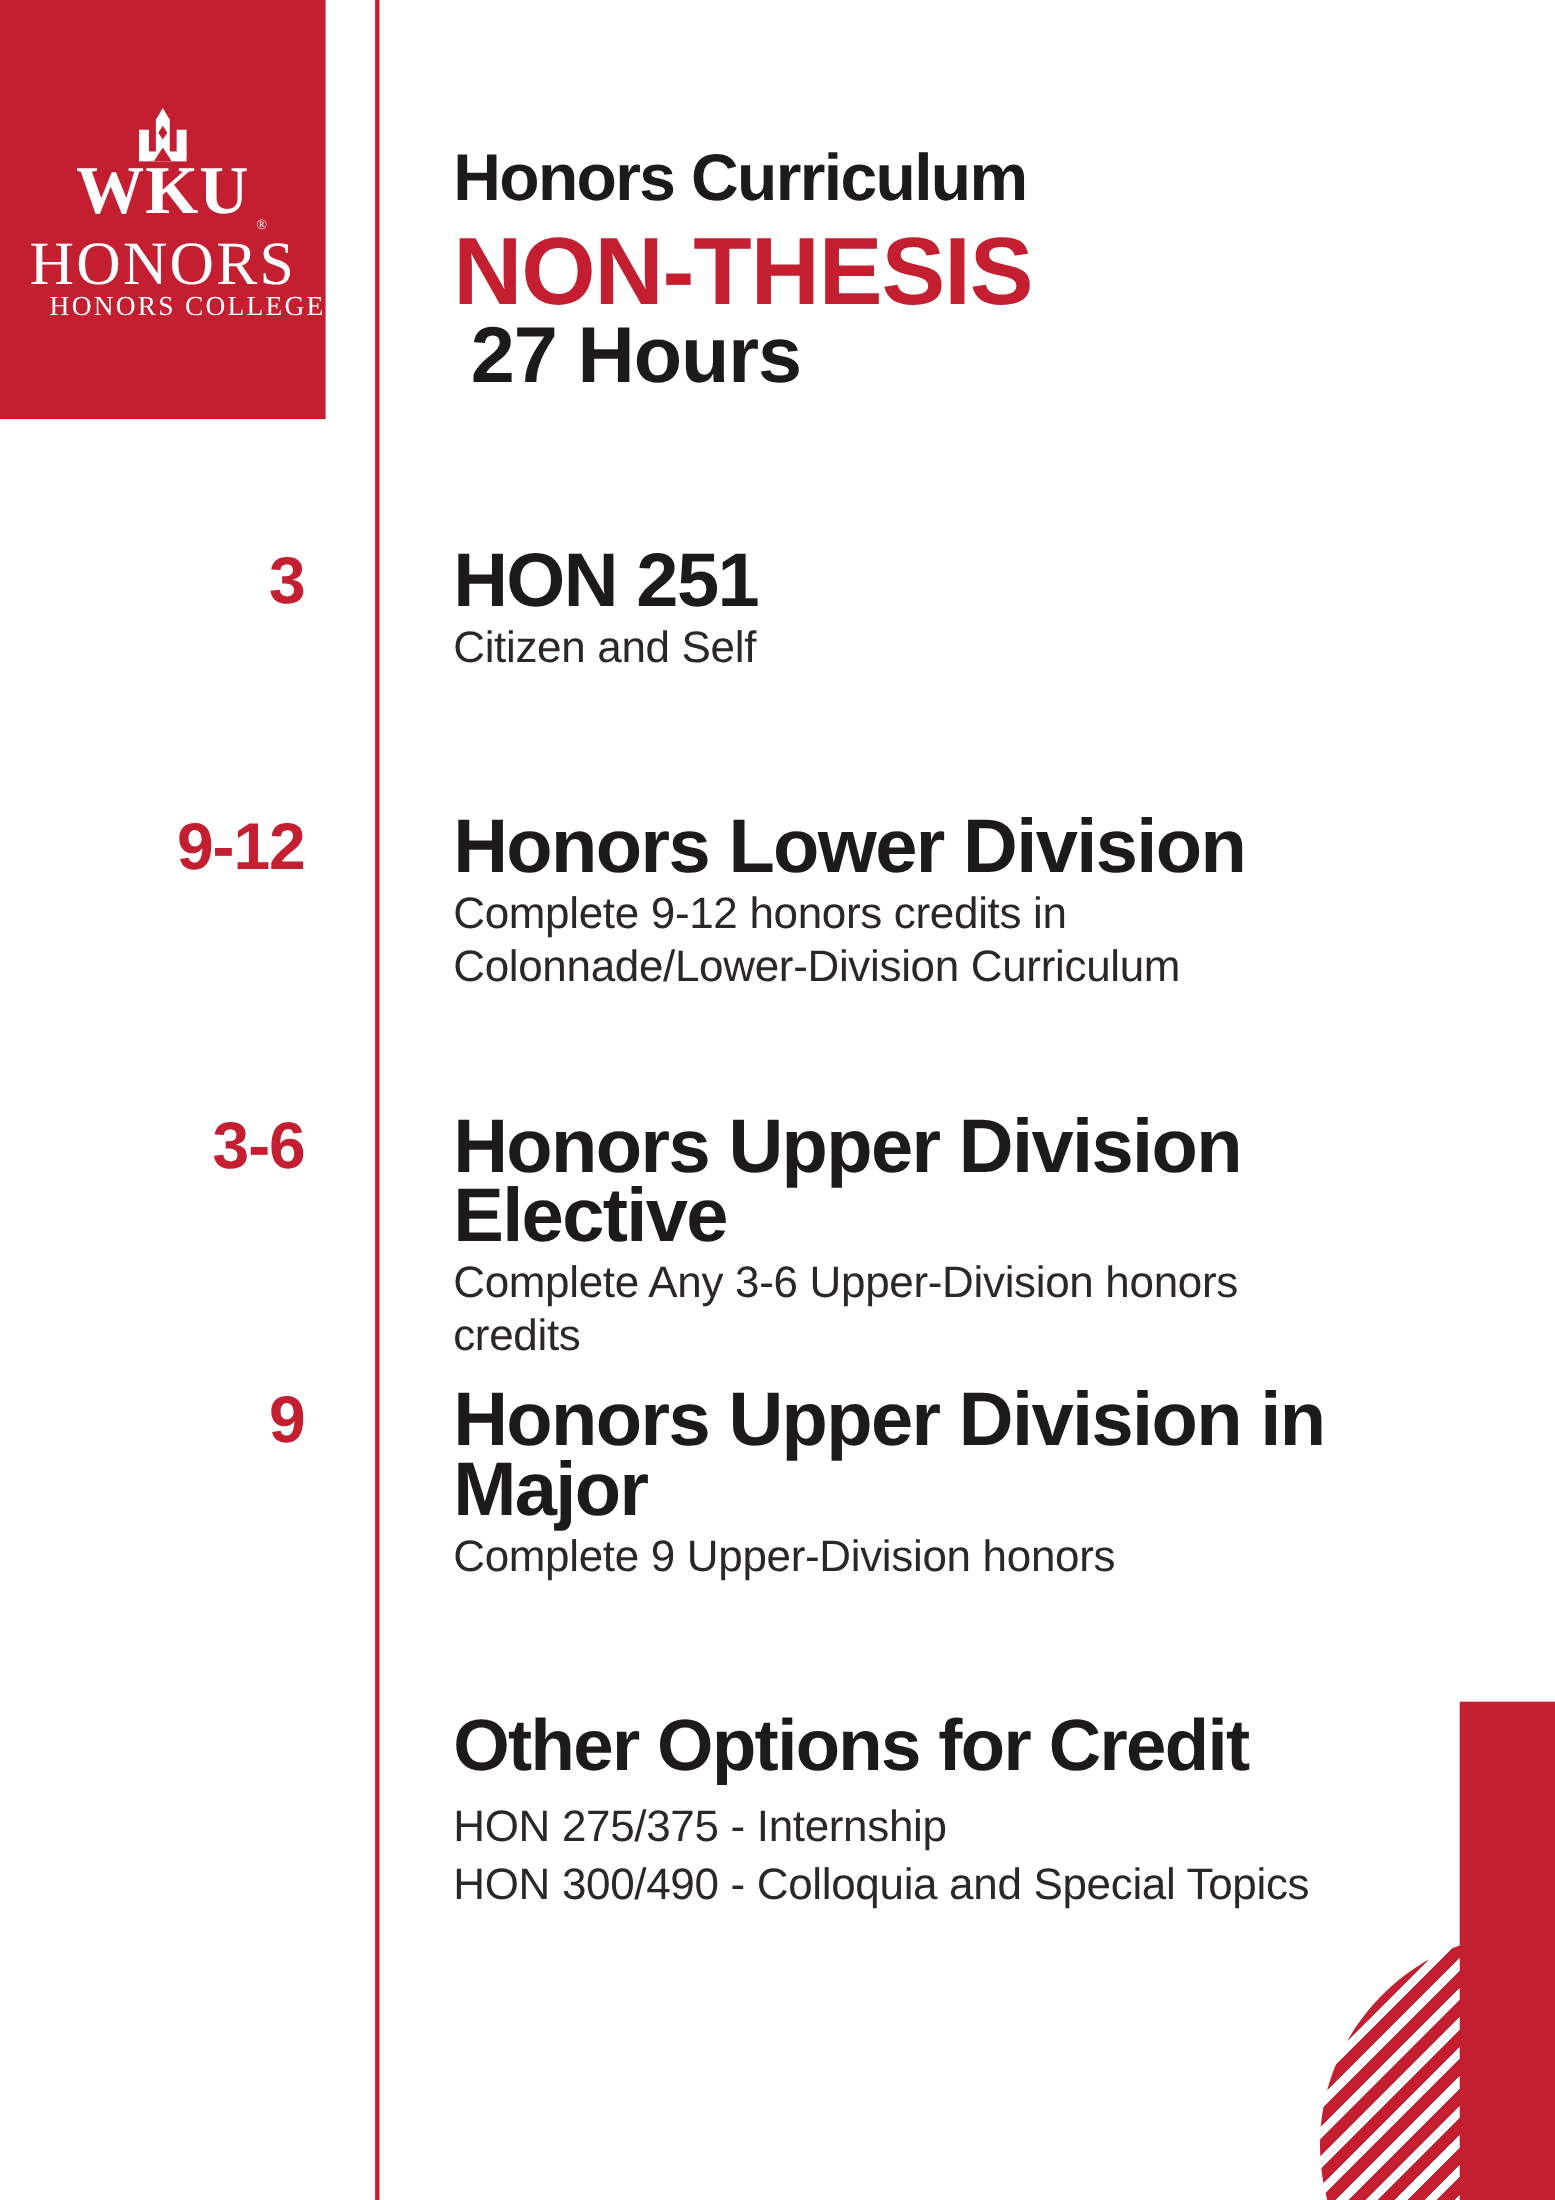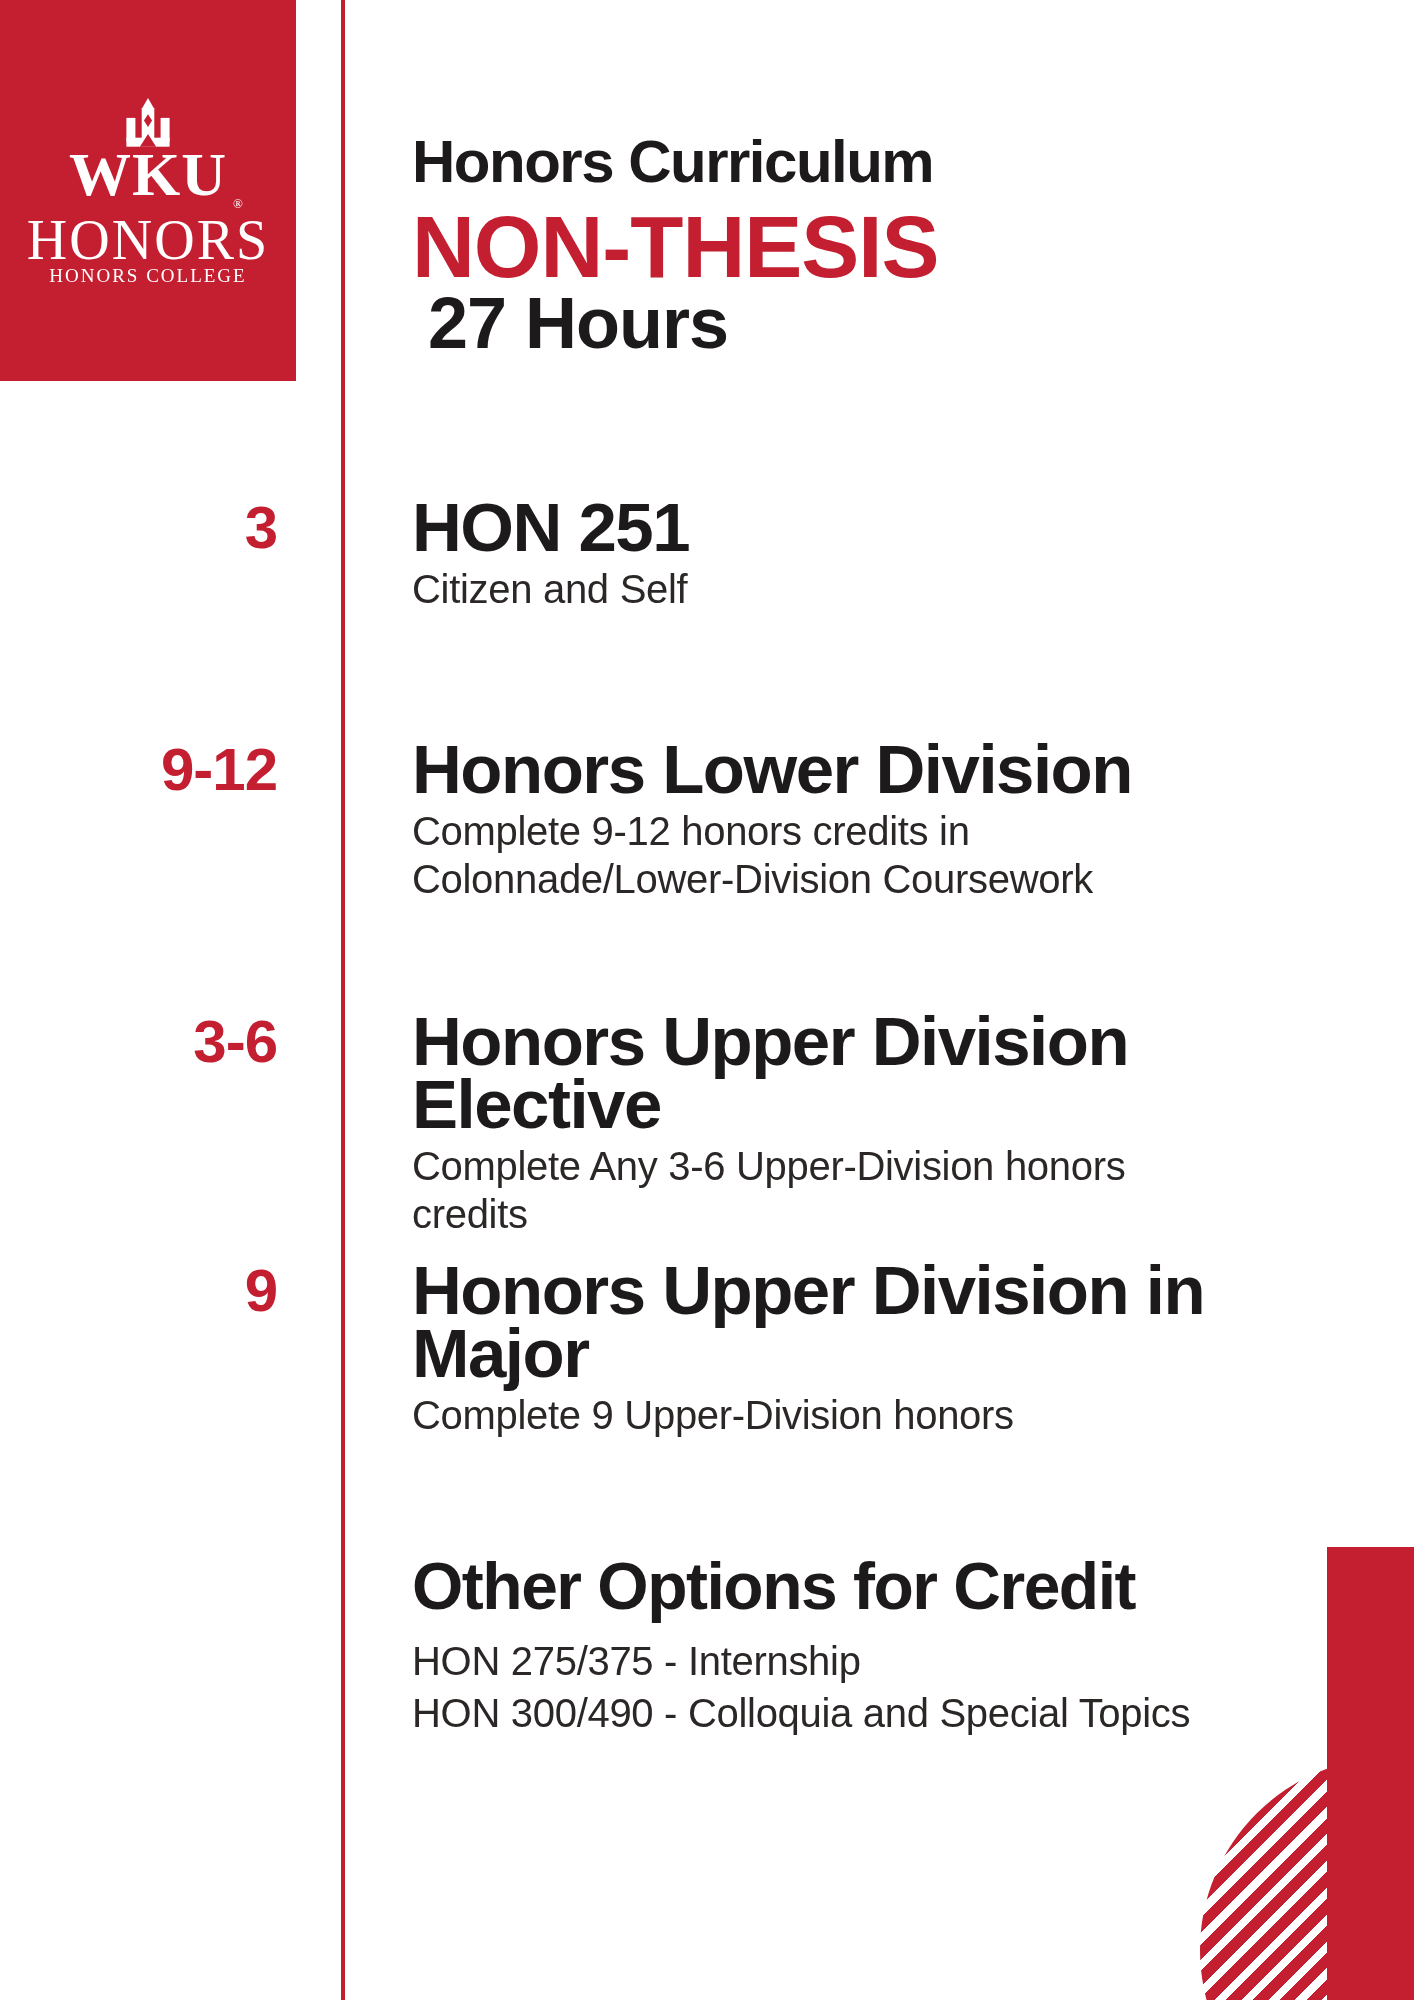--- a/index.html
+++ b/index.html
@@ -38,23 +38,23 @@
     color:#fff;font-size:13px;font-family:"Liberation Serif", serif;
   }
   .mahurin{
     position:absolute;left:0;right:0;top:212px;
     text-align:center;color:#fff;
     font-family:"Liberation Serif", serif;
     font-size:56px;font-weight:400;letter-spacing:2px;line-height:1;
   }
   .honors-college{
     position:absolute;left:0;right:0;top:266px;
-    text-align:center;color:#fff;
+    text-align:right;color:#fff;
     font-family:"Liberation Serif", serif;
-    font-size:19px;font-weight:400;letter-spacing:2px;line-height:1;
+    font-size:25px;font-weight:400;letter-spacing:2px;line-height:1;
   }
   
   .hdr-eyebrow{
     position:absolute;left:412px;top:129px;
     font-size:60px;font-weight:700;color:var(--ink);
     letter-spacing:-1.5px;line-height:66px;
   }
   .hdr-title{
     position:absolute;left:412px;top:201px;
     font-size:87px;font-weight:700;color:var(--red);
@@ -154,21 +154,21 @@
       </div>
     </div>
   </section>
 
   <section class="req-row" style="top:738px">
     <div class="req-num">9-12</div>
     <div class="req-body">
       <div class="req-title">Honors Lower Division</div>
       <div class="req-details">
         <div>Complete 9-12 honors credits in</div>
-        <div>Colonnade/Lower-Division Coursework</div>
+        <div>Colonnade/Lower-Division Curriculum</div>
       </div>
     </div>
   </section>
 
   <section class="req-row" style="top:1010px">
     <div class="req-num">3-6</div>
     <div class="req-body">
       <div class="req-title">Honors Upper Division Elective</div>
       <div class="req-details">
         <div>Complete Any 3-6 Upper-Division honors</div>

